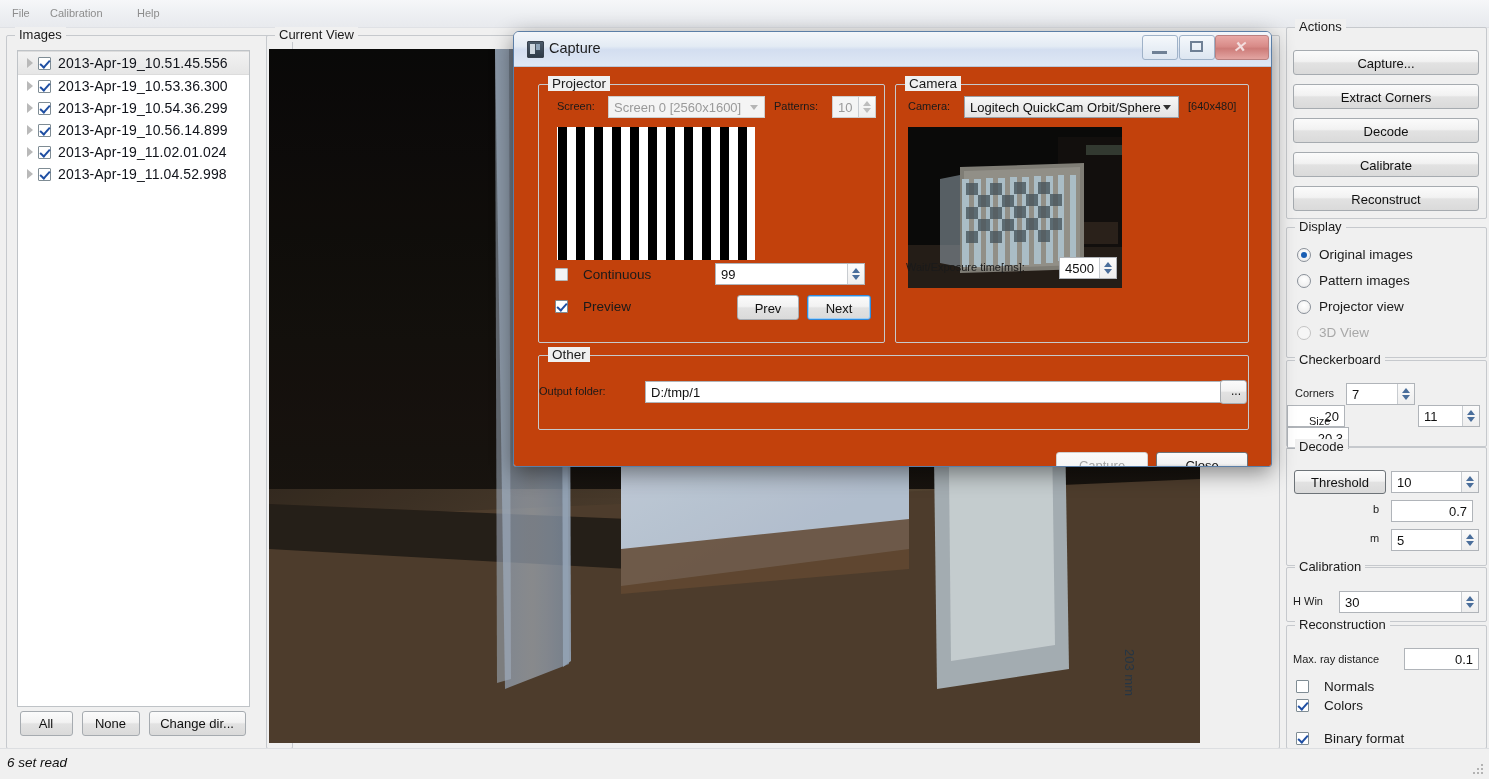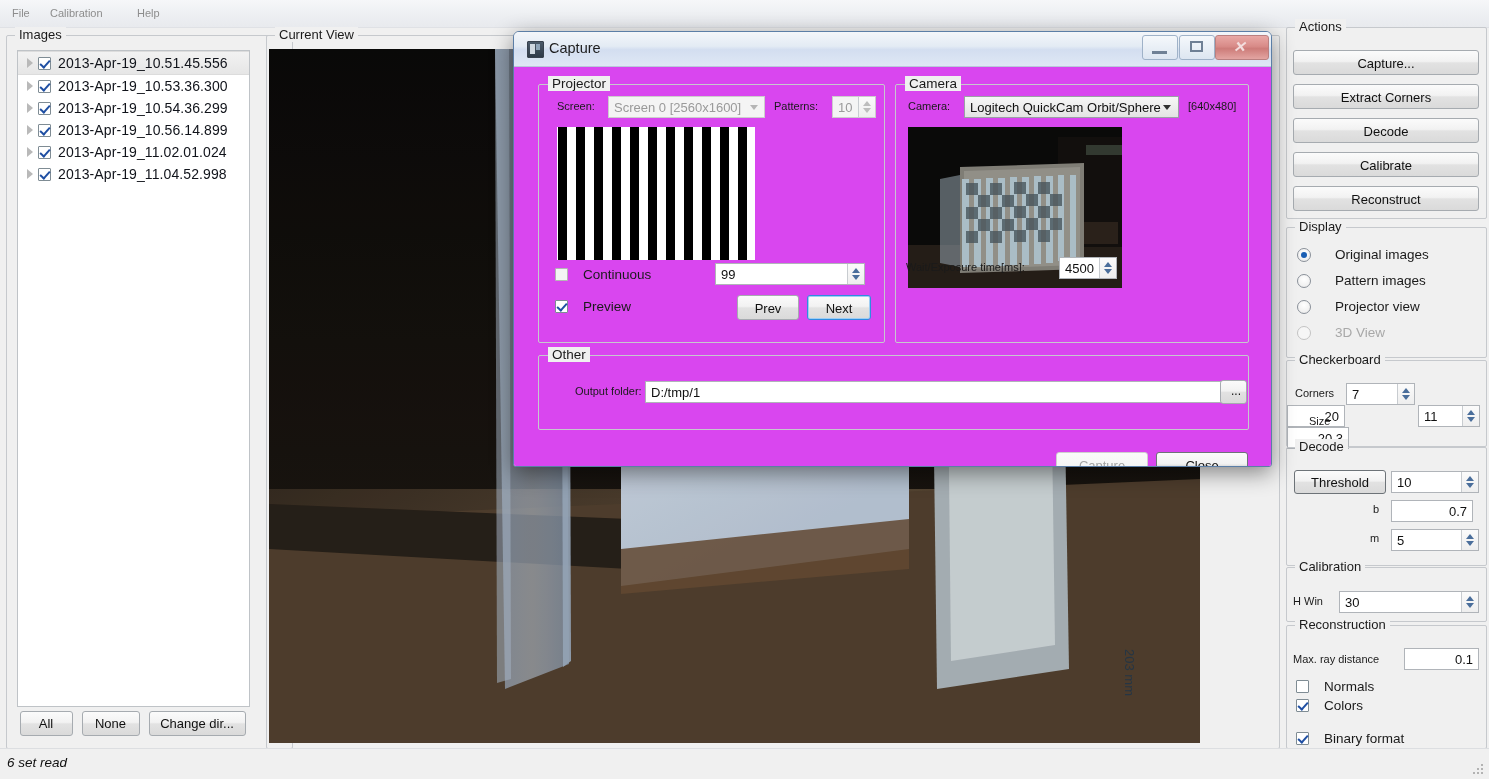--- a/index.html
+++ b/index.html
@@ -48,21 +48,21 @@
 
   
   #viewGrp{left:266px;top:35px;width:1012px;height:712px;}
   #photo{position:absolute;left:2px;top:13px;width:931px;height:694px;overflow:hidden;background:#000;}
   .scene{position:absolute;inset:0;}
 
   
   #actionsGrp{left:1286px;top:27px;width:199px;height:190px;}
   #actionsGrp .btn{position:absolute;left:6px;width:186px;height:25px;line-height:17px;}
   #displayGrp{left:1286px;top:227px;width:199px;height:129px;}
-  .radio{position:absolute;left:10px;display:flex;align-items:center;gap:24px;font-size:13.5px;}
+  .radio{position:absolute;left:10px;display:flex;align-items:center;gap:8px;font-size:13.5px;}
   .rdot{width:14px;height:14px;border-radius:50%;box-sizing:border-box;
     border:1px solid #8a9099;background:radial-gradient(circle at 50% 35%,#ffffff 0%,#f0f0f0 70%,#dcdcdc 100%);position:relative;}
   .rdot.on:after{content:"";position:absolute;left:3px;top:3px;width:6px;height:6px;border-radius:50%;
     background:#1a5fb4;}
   .rdot.dis{border-color:#c3c3c3;background:#f6f6f6;}
   .radio.dis{color:#a8a8a8;}
 
   #cbGrp{left:1286px;top:360px;width:199px;height:85px;}
   #decGrp{left:1286px;top:447px;width:199px;height:117px;}
   #calGrp{left:1286px;top:567px;width:199px;height:53px;}
@@ -102,21 +102,21 @@
     background:linear-gradient(to bottom,#4b5a69,#2f3b48);border:1px solid #38424e;border-radius:1px;}
   .dicon:after{content:"";position:absolute;left:2px;top:2px;width:5px;height:10px;background:#cfd8e0;}
   .dicon:before{content:"";position:absolute;left:8px;top:2px;width:4px;height:6px;background:#8fa4b8;}
   .wbtn{position:absolute;top:3px;height:23px;width:34px;border:1px solid #9fb2c8;border-radius:3px;
     background:linear-gradient(to bottom,#f5f8fb,#dde6f1);}
   .wbtn.close{width:52px;border-color:#b98080;
     background:linear-gradient(to bottom,#e9a9a6 0%,#d88b88 45%,#cd7c79 55%,#e3a5a2 100%);}
   .wmin{position:absolute;left:9px;bottom:5px;width:15px;height:3px;background:#6f8095;}
   .wmax{position:absolute;left:10px;top:5px;width:13px;height:11px;border:2px solid #6f8095;box-sizing:border-box;}
   .wclose{position:absolute;left:17px;top:2px;font-size:15px;color:#f3dede;font-weight:bold;}
-  #dlgBody{position:relative;height:399px;background:#d946ef;}
+  #dlgBody{position:relative;height:399px;background:#c2410c;}
 
   #projGrp{position:absolute;left:24px;top:17px;width:345px;height:257px;}
   #camGrp{position:absolute;left:381px;top:17px;width:352px;height:257px;}
   #otherGrp{position:absolute;left:24px;top:288px;width:709px;height:73px;}
   .dlgGrp{border:1px solid #c6c9cd;border-radius:2px;}
   .dlgGrp>.cap{position:absolute;top:-9px;left:9px;background:#f0f0f0;padding:0 4px;font-size:13.5px;}
 
   #stripes{position:absolute;left:18px;top:42px;width:198px;height:133px;background:#fff;overflow:hidden;}
   #camPrev{position:absolute;left:12px;top:42px;width:214px;height:161px;background:#000;overflow:hidden;}
   .pscene{position:absolute;inset:0;}
@@ -486,21 +486,21 @@
 
         <div class="lbl" style="left:10px;top:176px">Wait/Exposure time[ms]:</div>
         <div class="fld spin" style="position:absolute;left:163px;top:172px;width:58px">
           <span>4500</span>
           <span class="arrows"></span>
         </div>
       </div>
 
       <div id="otherGrp" class="dlgGrp">
         <div class="cap">Other</div>
-        <div class="lbl" style="left:36px;top:29px">Output folder:</div>
+        <div class="lbl" style="left:0;top:29px">Output folder:</div>
         <div class="fld" style="position:absolute;left:106px;top:25px;width:598px">
           <span>D:/tmp/1</span>
         </div>
         <div class="btn" style="position:absolute;left:681px;top:24px;width:27px;height:24px;line-height:12px;font-size:12px">...</div>
       </div>
 
       <div class="btn dis" style="position:absolute;left:542px;top:385px;width:92px;height:26px;line-height:18px">Capture</div>
       <div class="btn" style="position:absolute;left:642px;top:385px;width:92px;height:26px;line-height:18px;border-color:#6d7378">Close</div>
     </div>
   </div>

